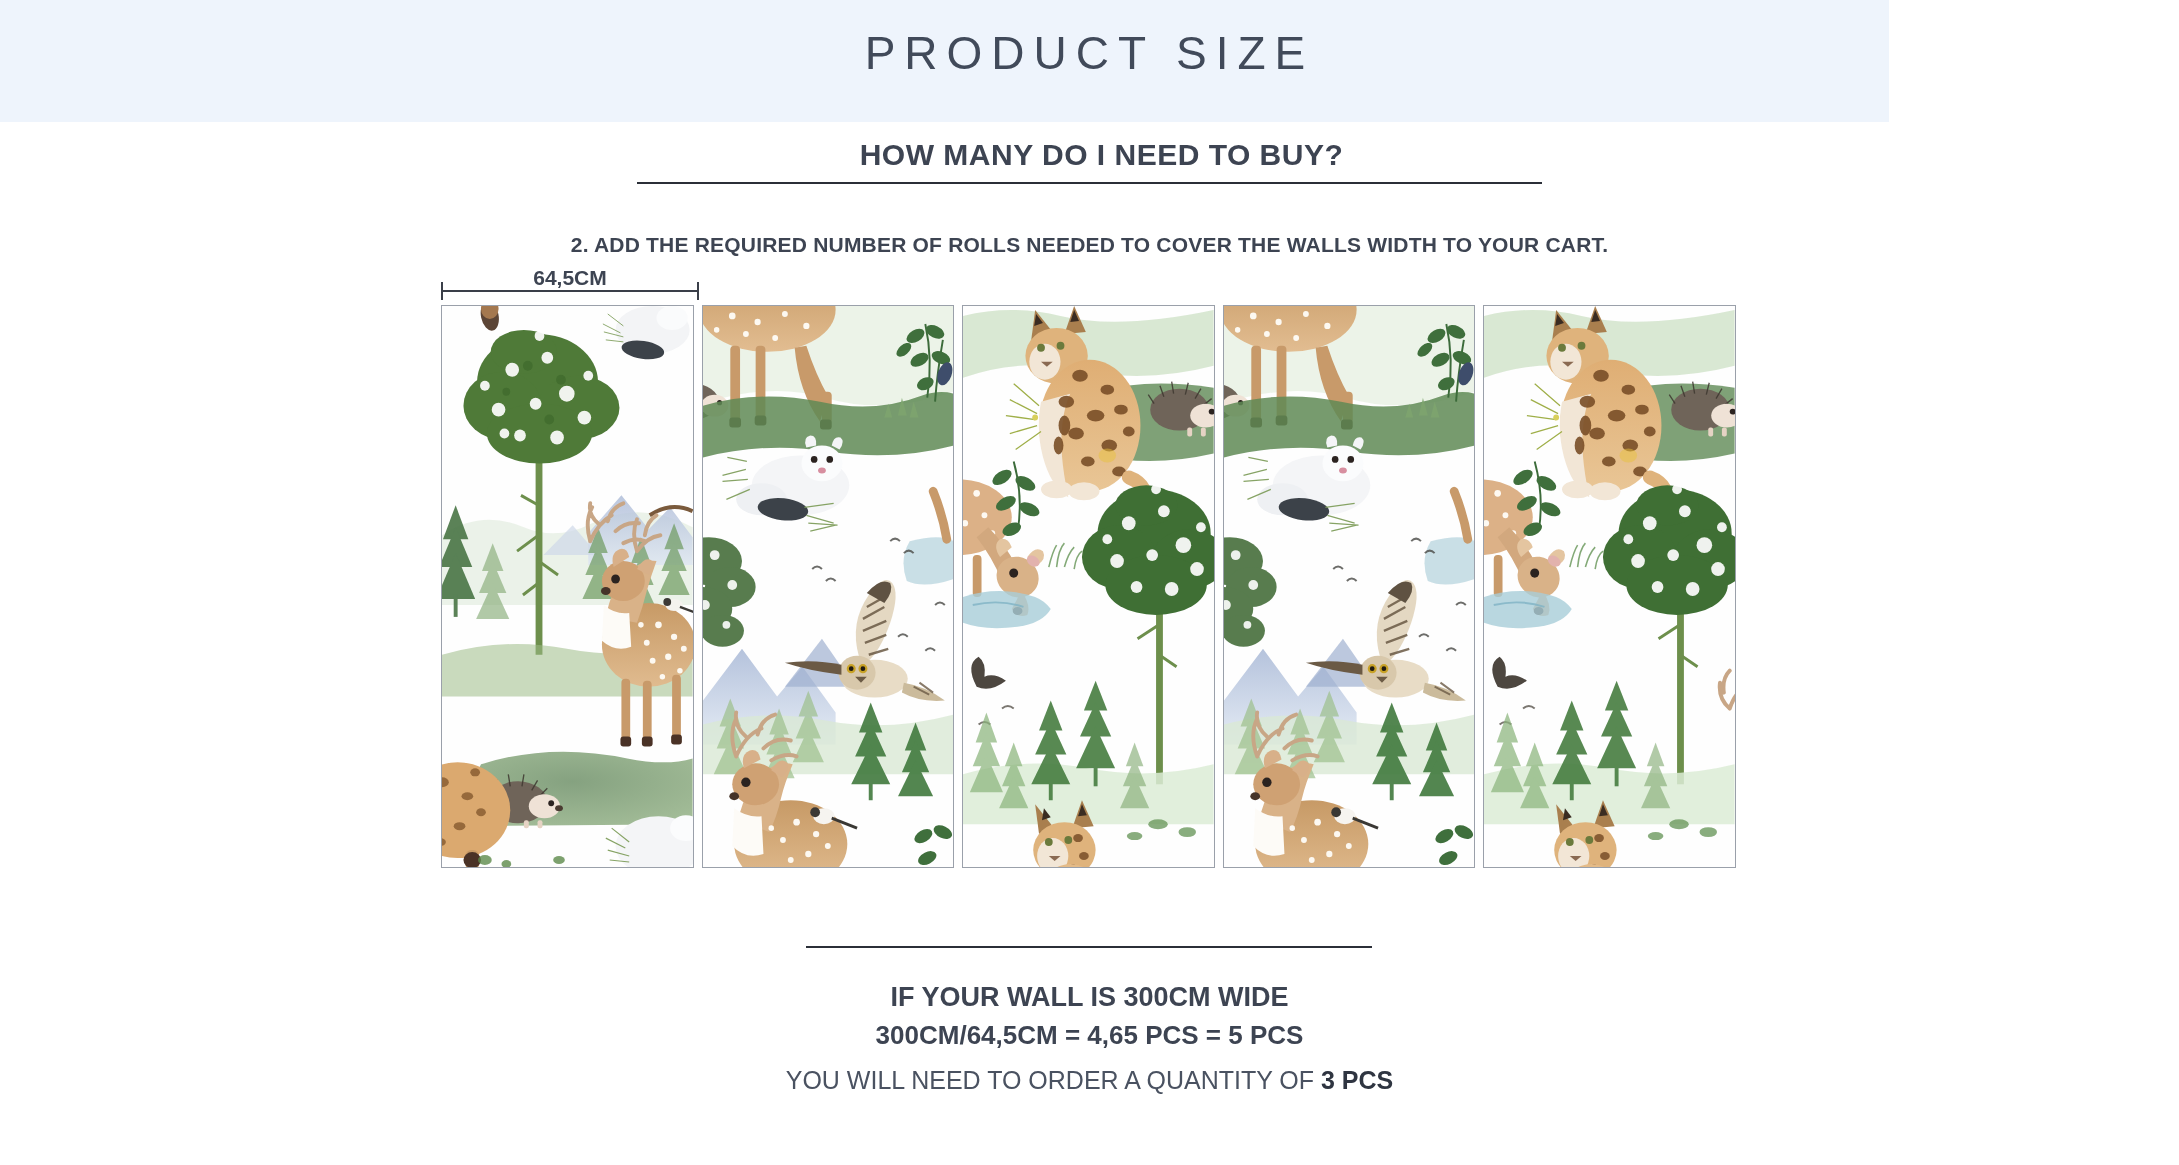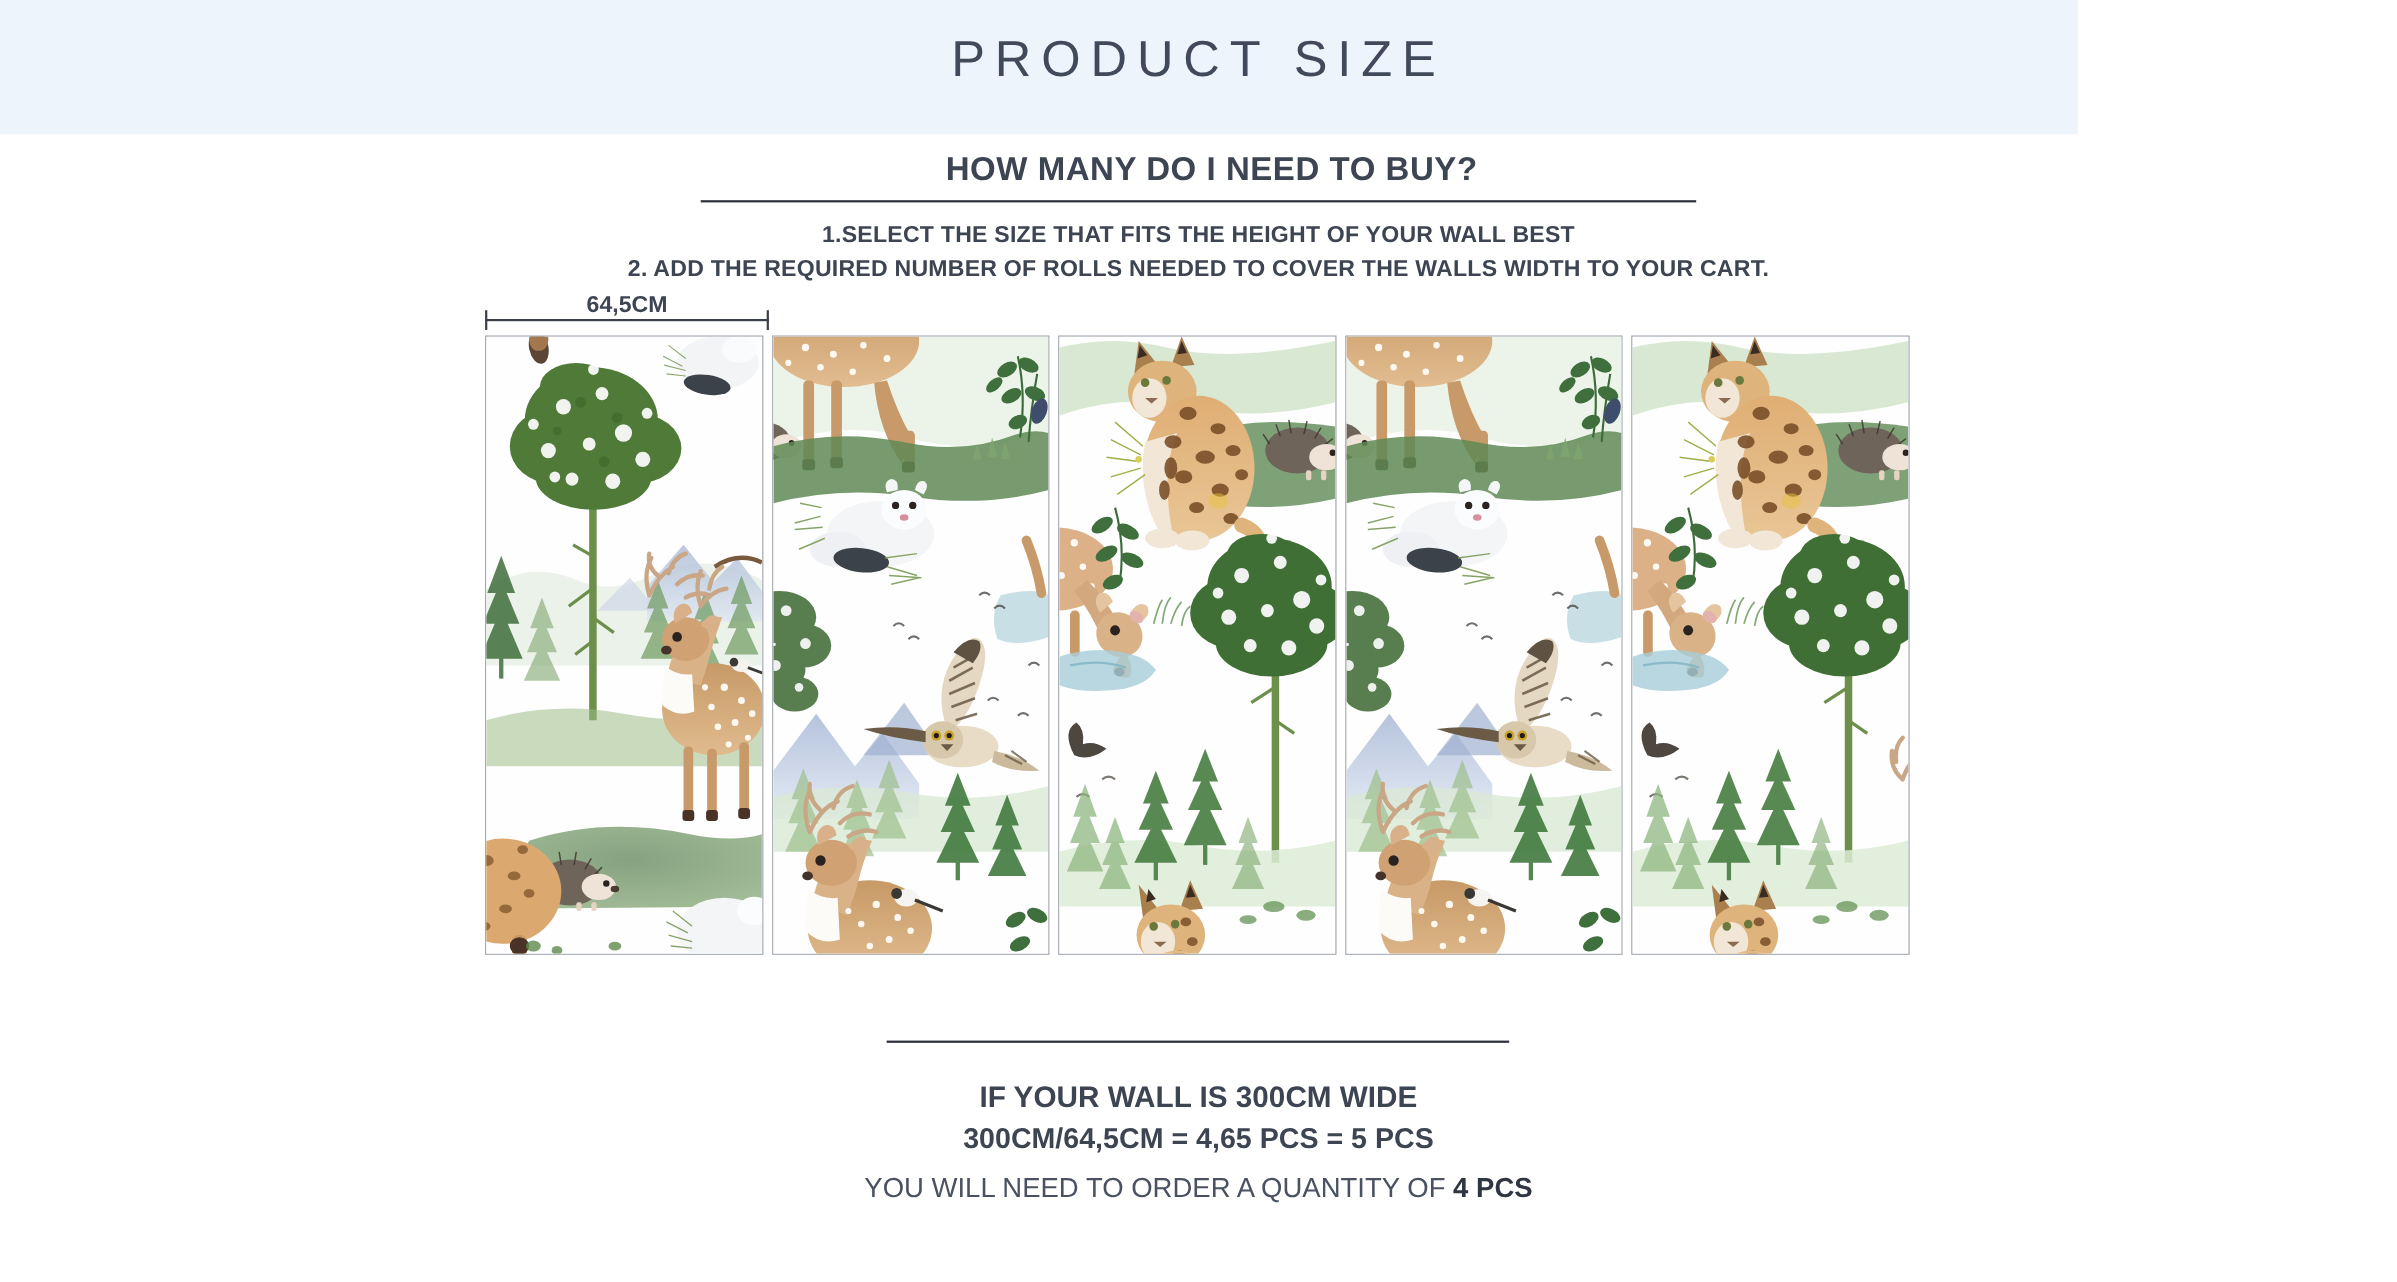--- a/index.html
+++ b/index.html
@@ -83,21 +83,20 @@
 </head>
 <body>
 
 <div id="root">
 
   <div class="header-band"></div>
   <div class="header-title">PRODUCT SIZE</div>
 
   <div class="section-title">HOW MANY DO I NEED TO BUY?</div>
   <div class="rule-top"></div>
-  <div class="instr instr-1">1.SELECT THE SIZE THAT FITS THE HEIGHT OF YOUR WALL BEST</div>
   <div class="instr instr-2">2. ADD THE REQUIRED NUMBER OF ROLLS NEEDED TO COVER THE WALLS WIDTH TO YOUR CART.</div>
 
   <div class="dim-label">64,5CM</div>
   <div class="dim-line"></div>
   <div class="dim-tick left"></div>
   <div class="dim-tick right"></div>
 
   <div class="panel-strip">
 
     <div class="panel">
@@ -1013,16 +1012,16 @@
       </svg>
     </div>
 
   </div>
 
   <div class="example-title">EXAMPLE</div>
   <div class="rule-bottom"></div>
   <div class="ex-line ex-1">IF YOUR WALL IS 300CM WIDE</div>
   <div class="ex-line ex-2">300CM/64,5CM = 4,65 PCS = 5 PCS</div>
   <div class="ex-line ex-3">
-    <span>YOU WILL NEED TO ORDER A QUANTITY OF </span><b>4 PCS</b>
+    <span>YOU WILL NEED TO ORDER A QUANTITY OF </span><b>3 PCS</b>
   </div>
 
 </div>
 
 </body></html>

